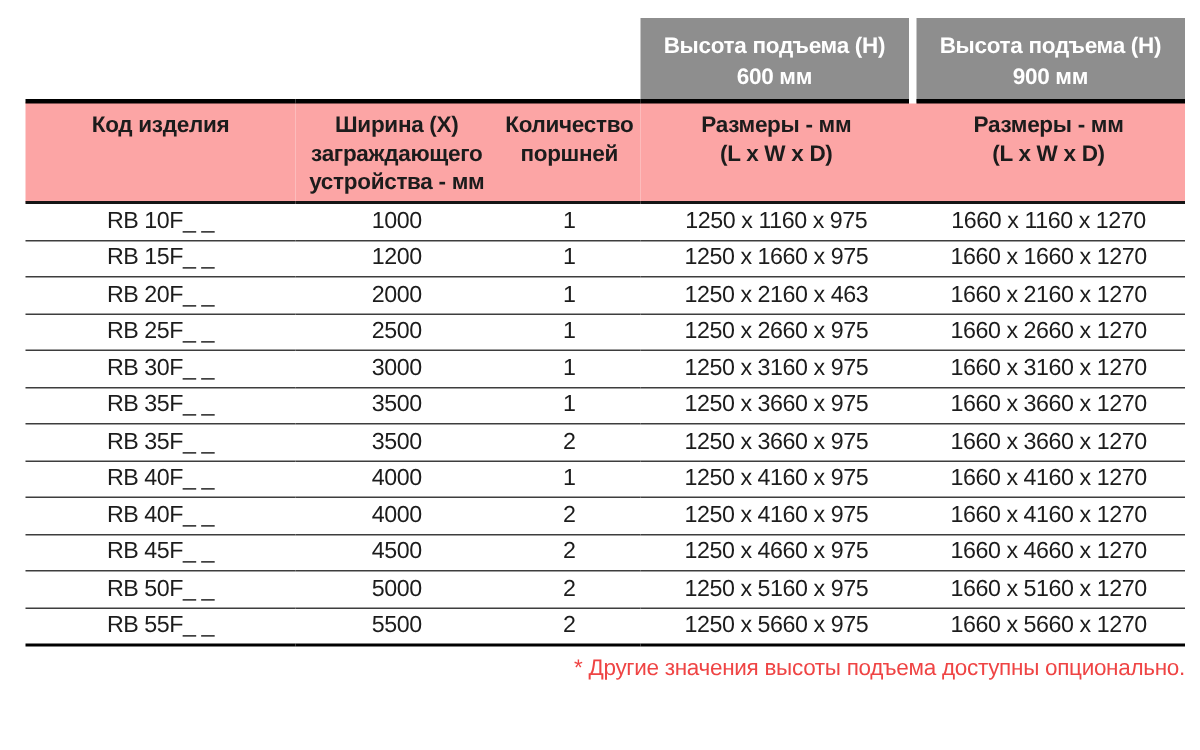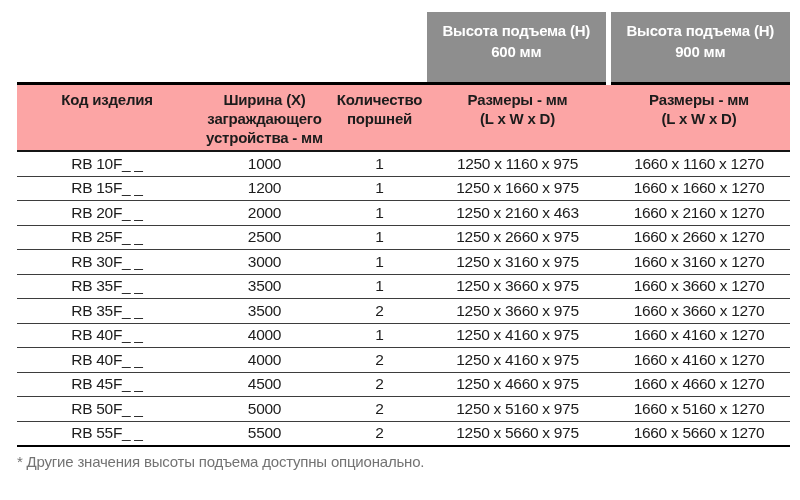--- a/index.html
+++ b/index.html
@@ -31,21 +31,21 @@
   .band {
     background: var(--band-bg, #8e8e8e);
     color: #ffffff;
     font-weight: bold;
     font-size: 15px;
     letter-spacing: -0.2px;
     text-align: center;
     vertical-align: middle;
     line-height: 21px;
     height: 50px;
-    padding: 4px 0 16px 0;
+    padding: 4px 0 0 0;
   }
   .band-gap {
     border-right: 5px solid #ffffff;
   }
   
   .cols-row th {
     border-top: 3px solid #000000;
     border-bottom: 2px solid #151515;
     background: #fca5a5;
     color: #1c1c1c;
@@ -70,22 +70,22 @@
     white-space: nowrap;
   }
   tbody tr:last-child td {
     border-bottom: 2.5px solid #000000;
   }
   
   .footnote {
     margin-top: 6px;
     font-size: 15px;
     letter-spacing: -0.2px;
-    color: #737373;
-    text-align: left;
+    color: #ef4444;
+    text-align: right;
   }
 </style>
 </head>
 <body>
 
 <div class="sheet">
   <table>
     <colgroup>
       <col style="width:180px">
       <col style="width:135px">

